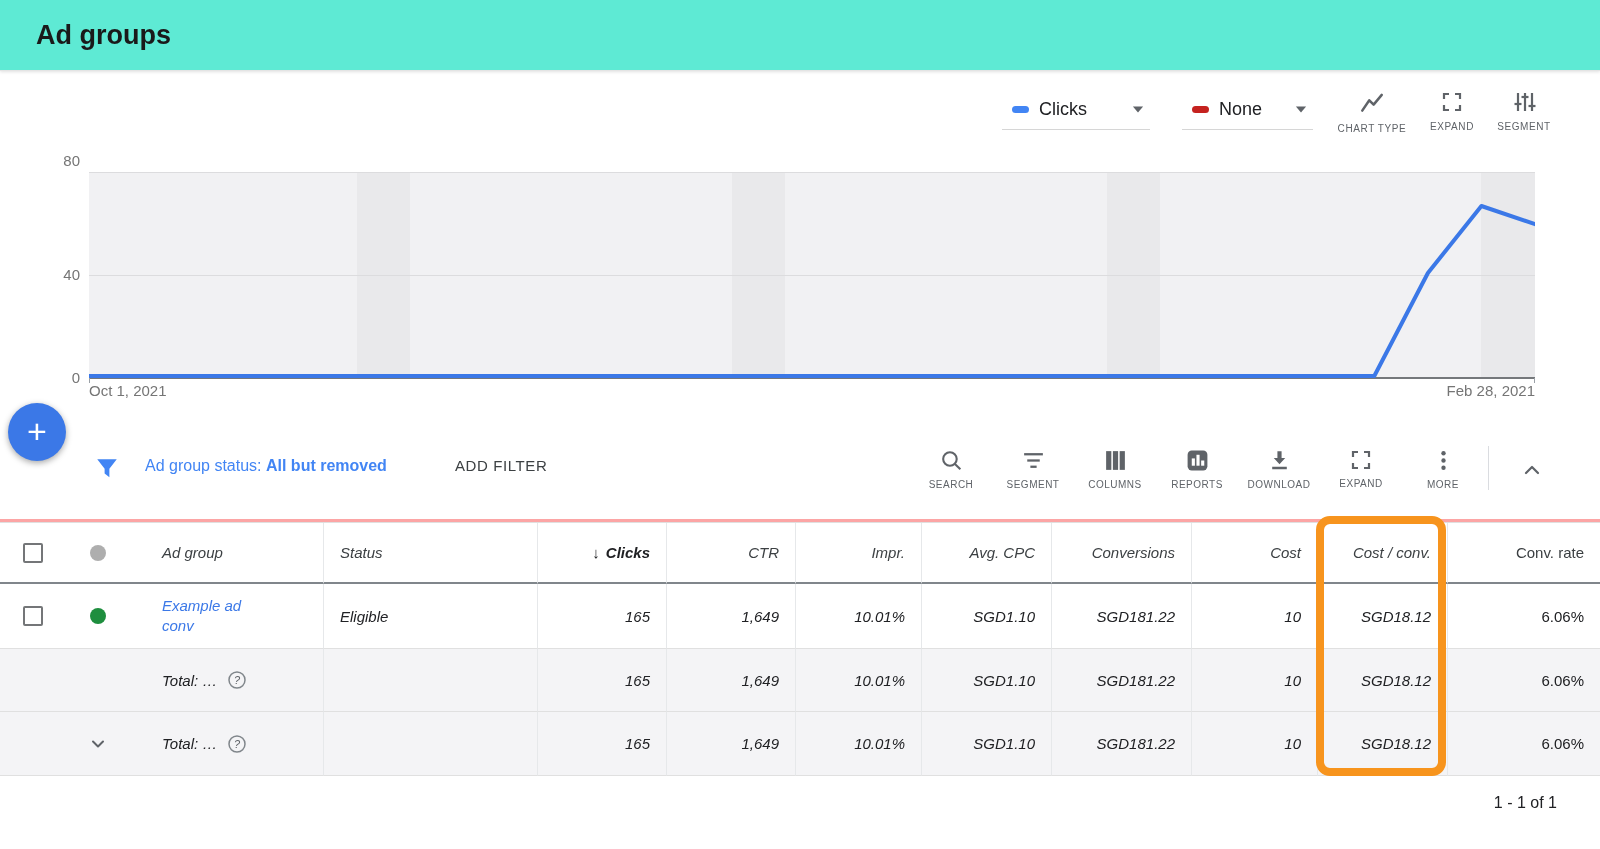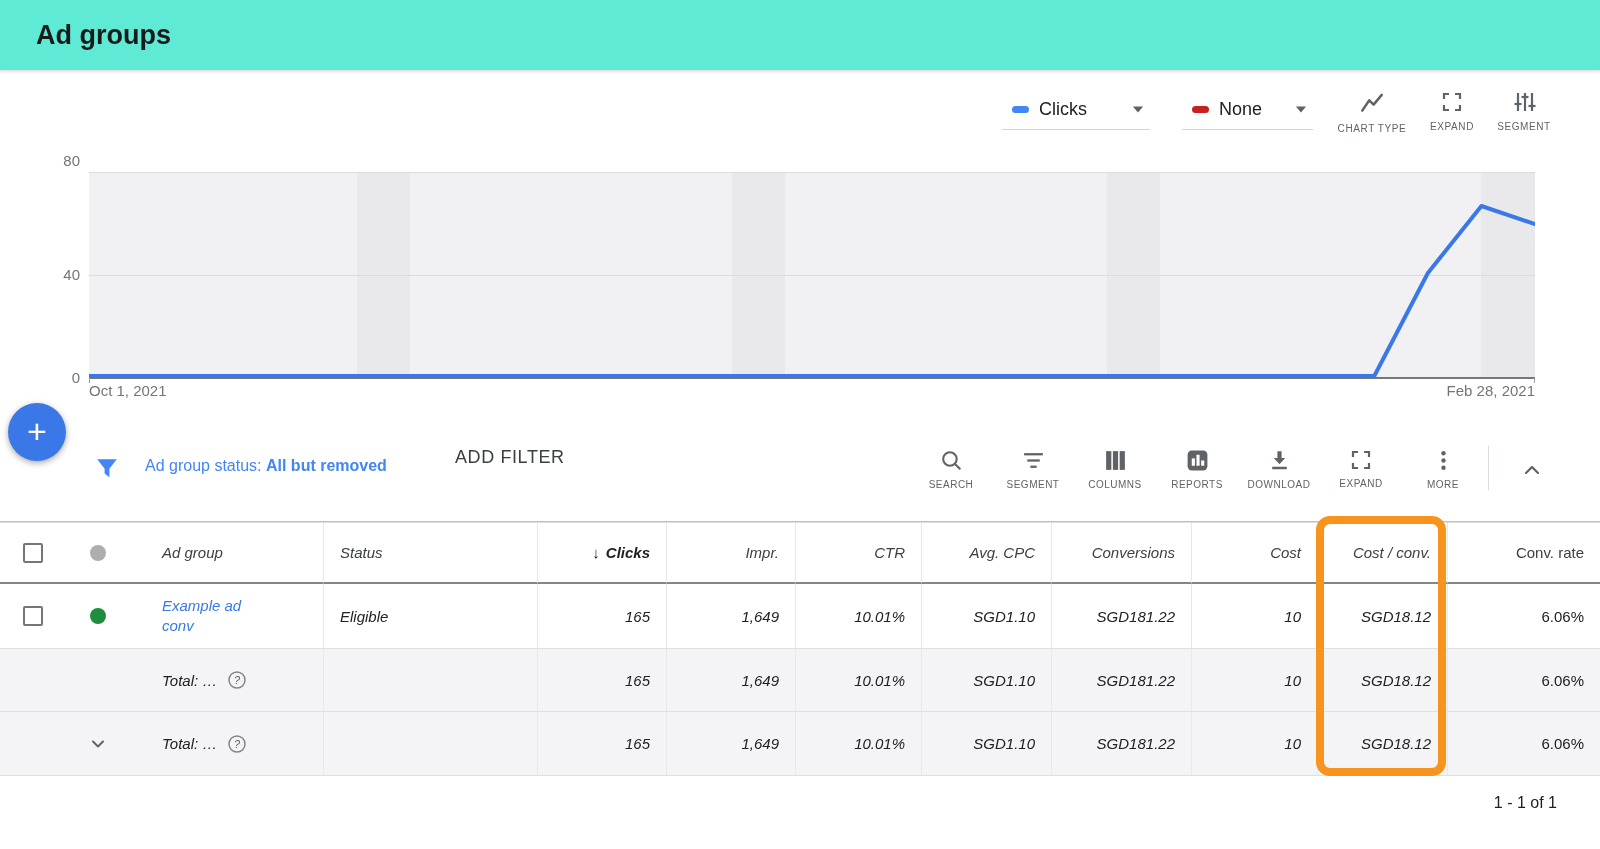--- a/index.html
+++ b/index.html
@@ -41,25 +41,25 @@
   .ytick { position:absolute; left:30px; width:50px; text-align:right; font-size:15px; color:#757575; z-index:2; }
   .xlabel { position:absolute; top:382px; font-size:15px; color:#757575; z-index:2; }
 
   
   .fab { position:absolute; left:8px; top:403px; width:58px; height:58px; border-radius:50%;
     background:var(--fab-blue,#3b78e7); color:#fff; display:flex; align-items:center; justify-content:center;
     box-shadow:0 2px 6px rgba(0,0,0,.35); cursor:pointer; z-index:7; }
   .fab span { font-size:34px; font-weight:300; line-height:1; margin-top:-3px; }
 
   
-  .filter-bar { position:absolute; left:0; top:434px; width:1600px; height:88px; background:#fff; border-bottom:1px solid #fca5a5; z-index:4; }
+  .filter-bar { position:absolute; left:0; top:434px; width:1600px; height:88px; background:#fff; border-bottom:3px solid #fca5a5; z-index:4; }
   .funnel { position:absolute; left:94px; top:21px; cursor:pointer; }
   .filter-chip { position:absolute; left:145px; top:23px; font-size:16px; color:var(--filter-blue,#4285f4); cursor:pointer; }
   .filter-chip b { font-weight:700; }
-  .add-filter { position:absolute; left:455px; top:13px; font-size:18px; font-weight:500; letter-spacing:.6px; color:#3c4043; cursor:pointer; }
+  .add-filter { position:absolute; left:455px; top:23px; font-size:15px; font-weight:500; letter-spacing:.6px; color:#3c4043; cursor:pointer; }
   .tbl-toolbar { position:absolute; left:910px; top:8px; display:flex; }
   .tb-item { width:82px; display:flex; flex-direction:column; align-items:center; gap:6px; cursor:pointer; padding-top:6px; }
   .tb-label { font-size:10px; letter-spacing:.5px; color:#5f6368; white-space:nowrap; }
   .tb-divider { position:absolute; left:1488px; top:12px; width:1px; height:44px; background:#dadce0; }
   .collapse-btn { position:absolute; left:1512px; top:16px; width:40px; height:40px; display:flex; align-items:center; justify-content:center; cursor:pointer; }
 
   
   .grid-table { position:absolute; left:0; top:522px; width:1600px; border-top:1px solid #e0e0e0; z-index:2;
     display:grid; grid-template-columns:65px 65px 194px 214px 129px 129px 126px 130px 140px 126px 130px 152px;
     grid-template-rows:61px 65px 63px 64px; background:#fff; }
@@ -245,22 +245,22 @@
       </div>
     <div class="cell hdr cb-cell">
         <span class="dot dot-gray"></span>
       </div>
     <div class="cell hdr lpad colline">Ad group</div>
     <div class="cell hdr spad colline">Status</div>
     <div class="cell hdr num colline">
       <span class="sort-arrow">↓</span>
       <span class="bold-hdr">Clicks</span>
     </div>
+    <div class="cell hdr num colline">CTR</div>
     <div class="cell hdr num colline">Impr.</div>
-    <div class="cell hdr num colline">CTR</div>
     <div class="cell hdr num colline">Avg. CPC</div>
     <div class="cell hdr num colline">Conversions</div>
     <div class="cell hdr num colline">Cost</div>
     <div class="cell hdr num colline">Cost / conv.</div>
     <div class="cell hdr num num-last">Conv. rate</div>
 
     <div class="cell cb-cell">
         <div class="checkbox"></div>
       </div>
     <div class="cell cb-cell">

